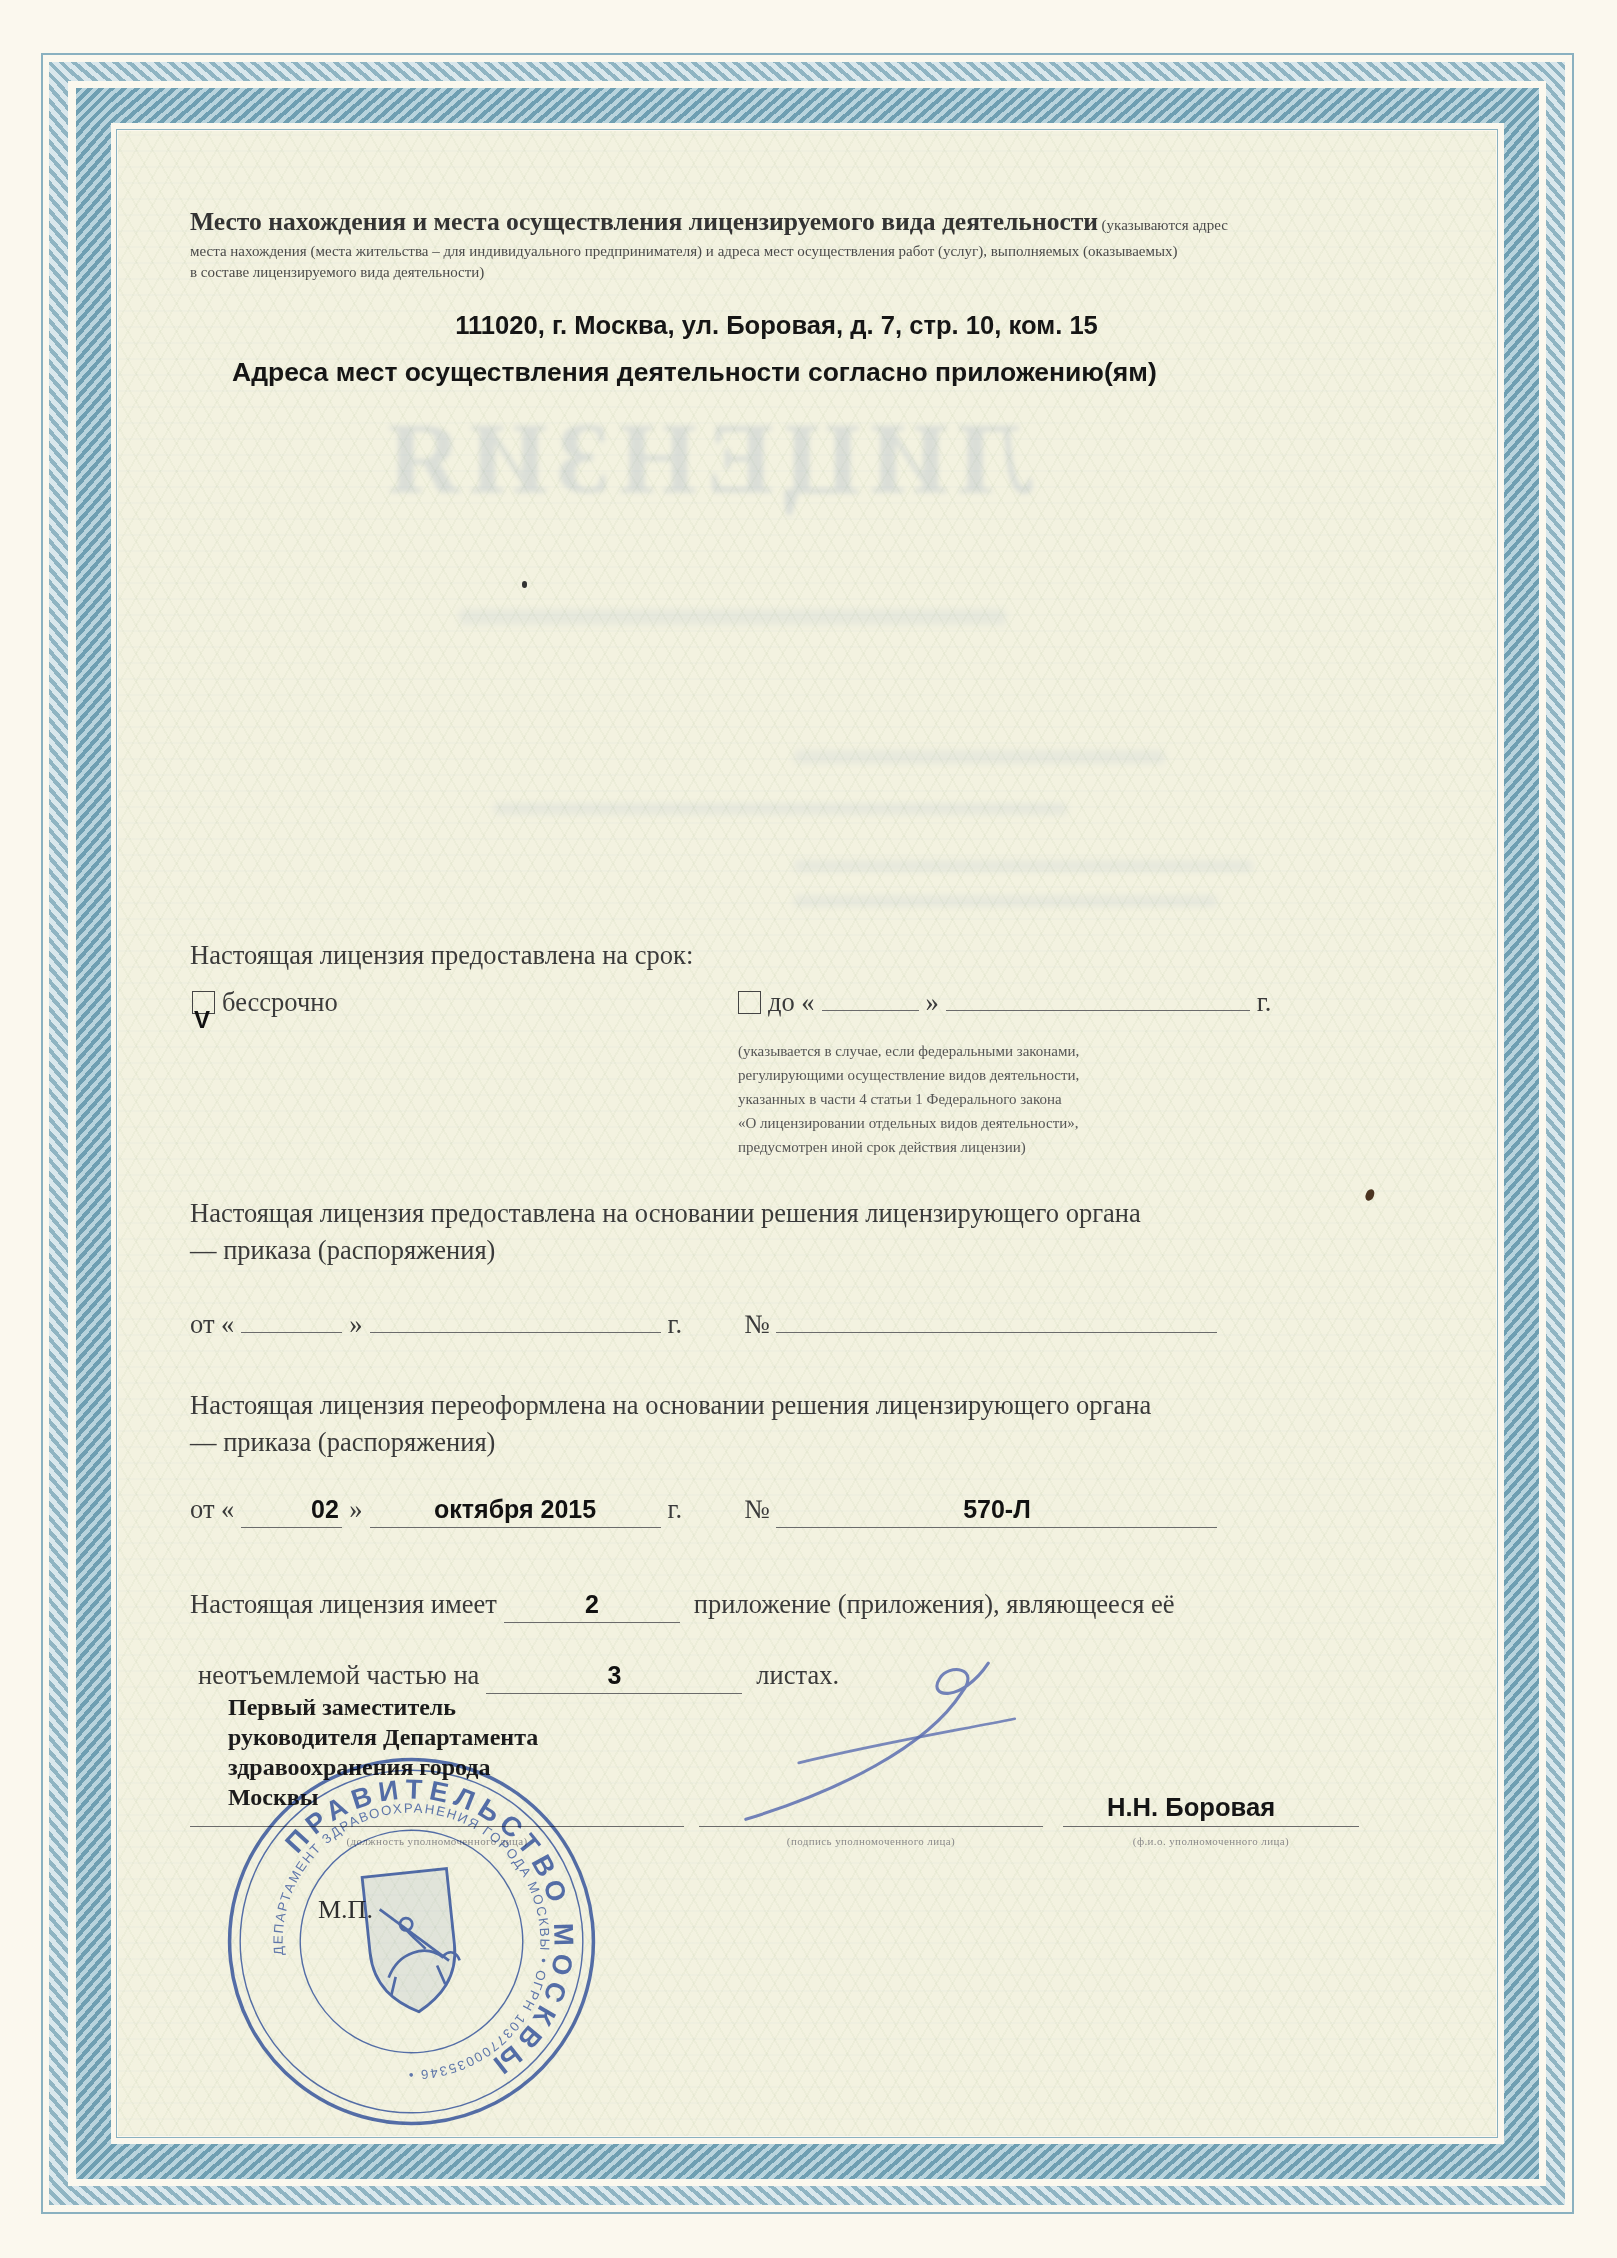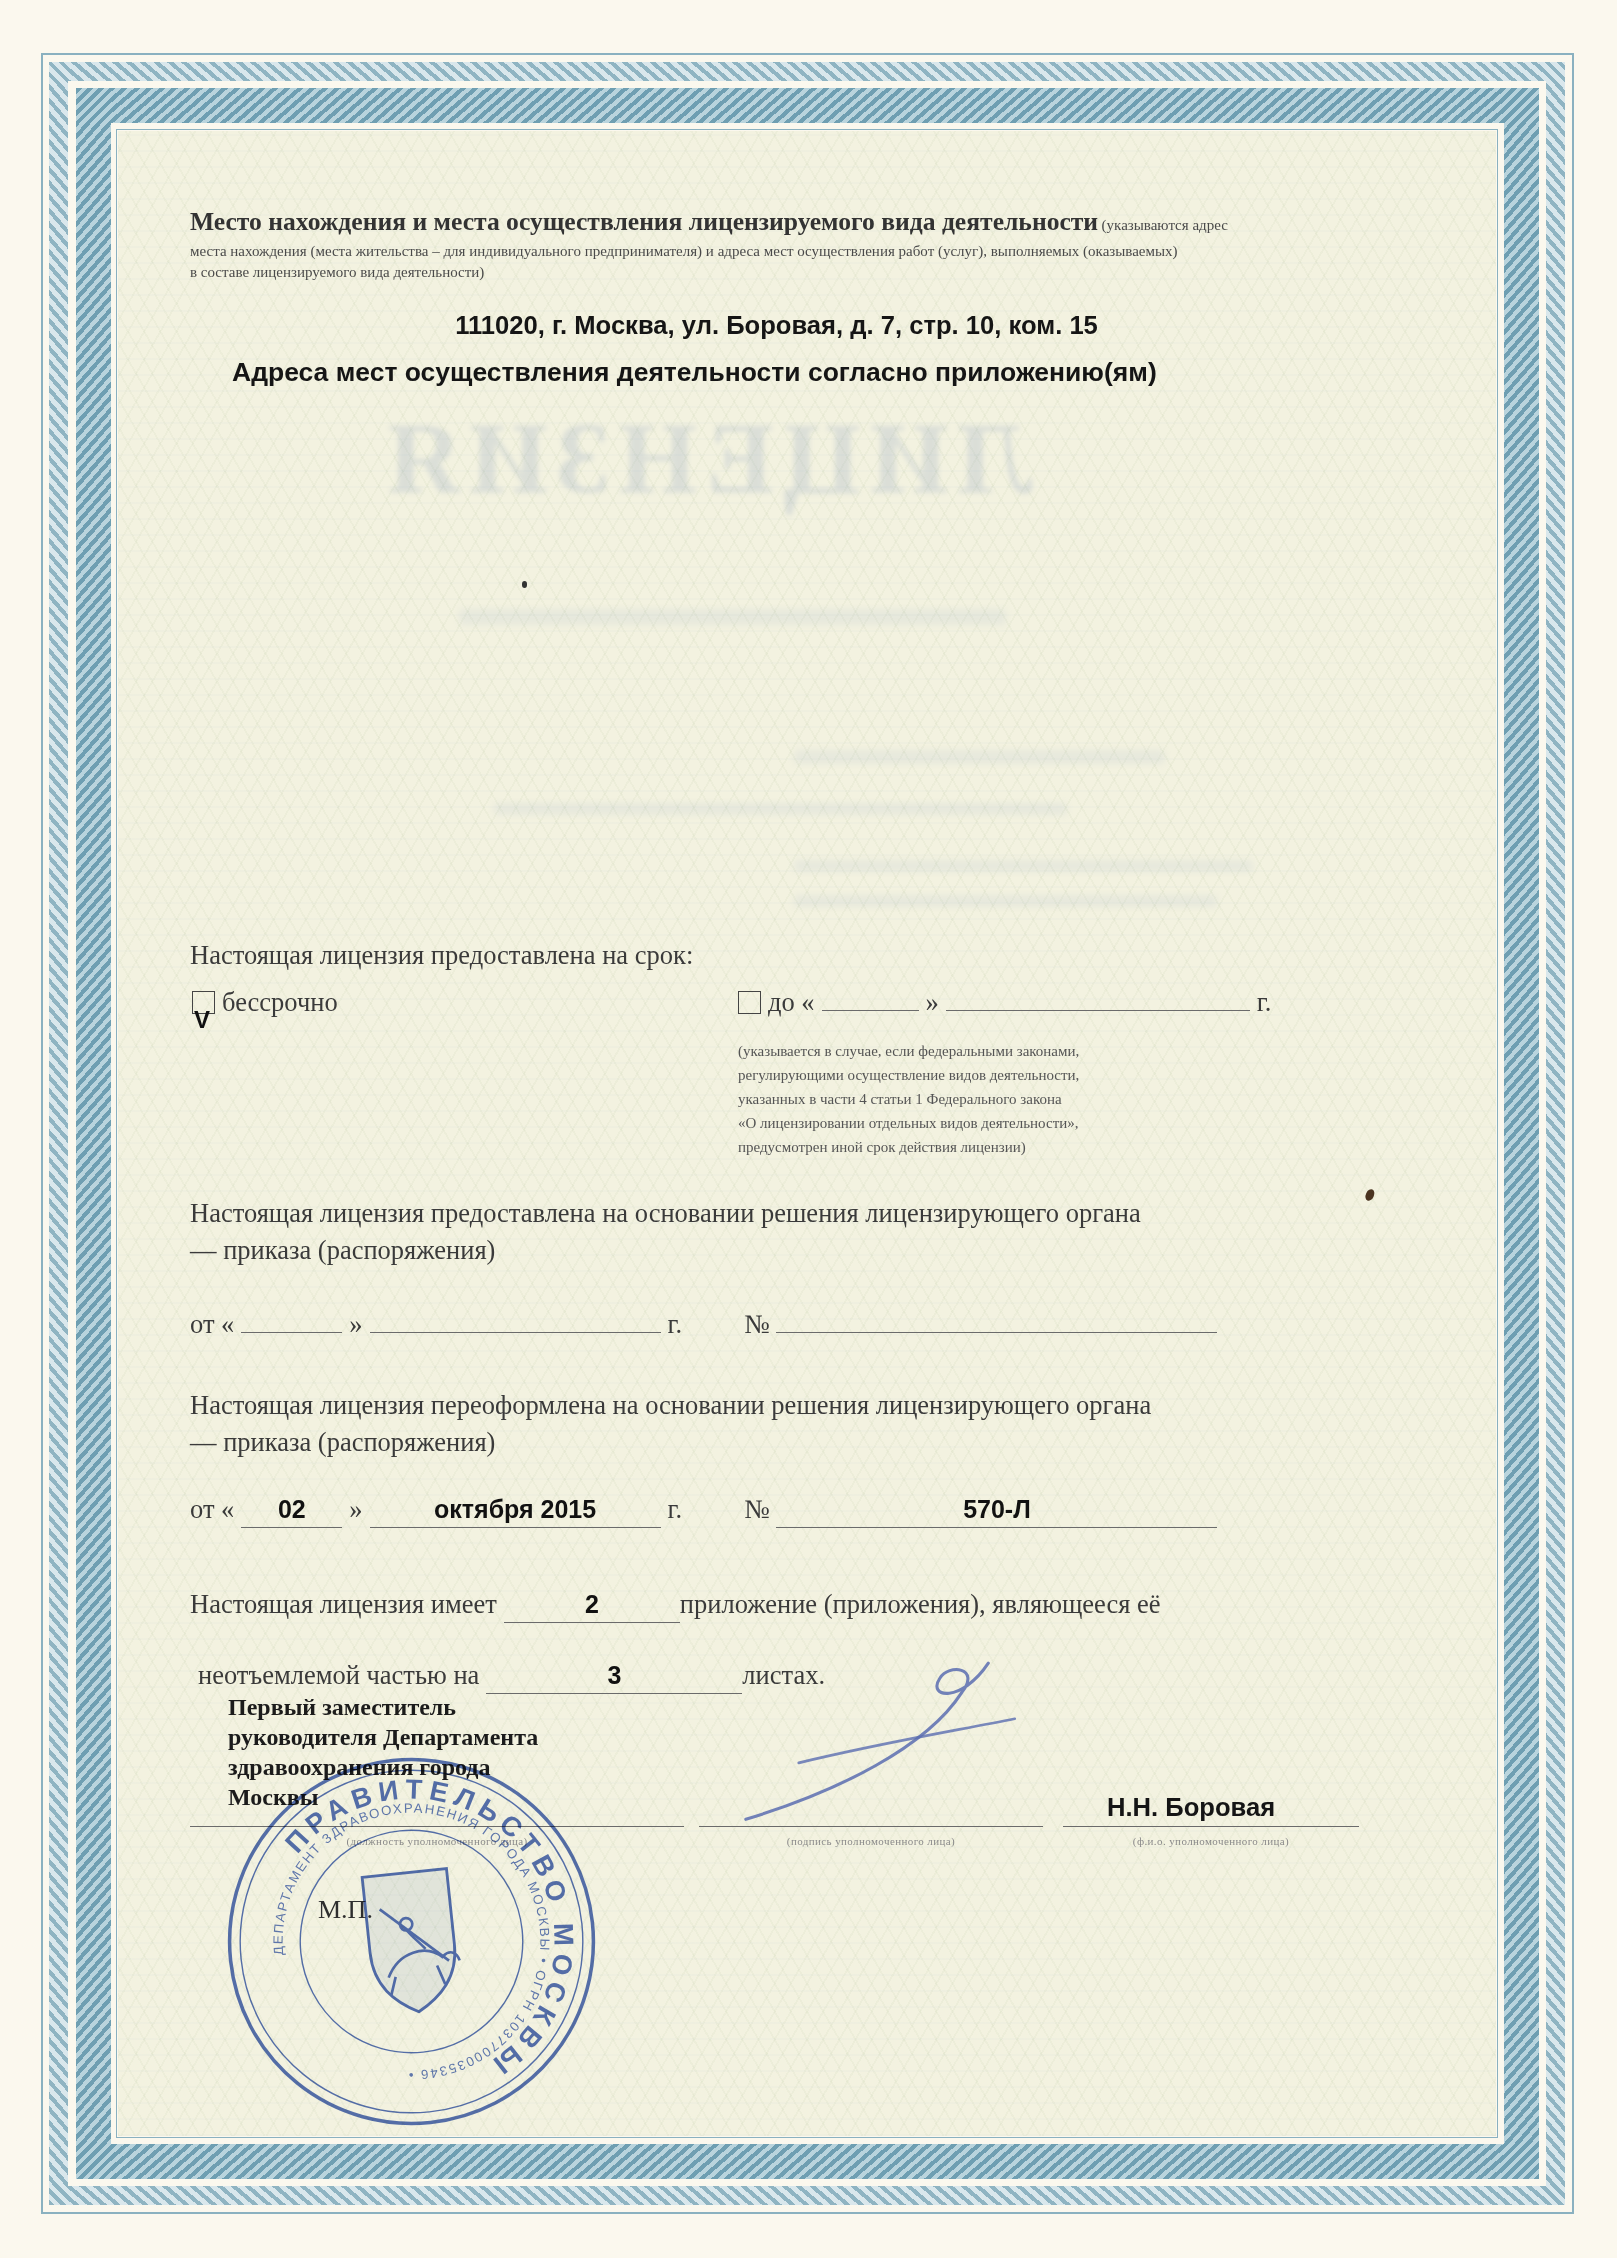--- a/index.html
+++ b/index.html
@@ -41,24 +41,24 @@
   
   .content{position:absolute; inset:0;padding-left:44px;}
   .abs{position:absolute;}
   .serif{font-family:"Liberation Serif", serif;}
   .sansb{font-family:"Liberation Sans", sans-serif; font-weight:bold; color:#151515;}
   .body-text{font-size:26.5px; line-height:1.4; color:#3a3a3a;}
   .small-note{font-size:15px; line-height:1.45; color:#4a4a4a;}
   .tiny-note{font-size:15px; line-height:1.6; color:#555;}
   .caption{font-family:"Liberation Serif", serif; font-size:11px; color:#8a8a8a; letter-spacing:0.4px;}
   .row{position:absolute; display:flex; align-items:baseline; white-space:nowrap;}
-  .gap8{margin-left:7px;} .gap16{margin-left:0;}
+  .gap8{margin-left:7px;} .gap16{margin-left:14px;}
   .ul{display:inline-block; border-bottom:1.8px solid #6b6b6b; text-align:center; vertical-align:baseline;}
   .ul .val{font-family:"Liberation Sans", sans-serif; font-weight:bold; font-size:25px; color:#111; padding:0 3.5px 2.6px 3.5px; display:inline-block;}
-  .w115{width:101px;} .w330{width:291px;} .w345{width:304px;} .w110{width:97px;}
+  .w115{width:101px;text-align:right;} .w330{width:291px;} .w345{width:304px;} .w110{width:97px;}
   .w500{width:441px;} .w200{width:176px;} .w290{width:256px;}
   .checkbox{display:inline-block; width:21px; height:21px; border:1.8px solid #444; background:transparent; position:relative; top:2.6px;}
   .vmark{font-family:"Liberation Sans", sans-serif; font-weight:bold; font-size:24px; color:#111;}
   .sig-line{position:absolute; border-bottom:1.8px solid #6b6b6b;}
   .ghost{position:absolute; color:#7d93b8; filter:blur(2.6px); opacity:.20;
          font-family:"Liberation Serif", serif; font-weight:bold; transform:scaleX(-1);}
   .ghost-bar{position:absolute; background:#93a7c4; opacity:.12; filter:blur(3.5px); border-radius:3.5px;}
   .stamp-wrap{position:absolute; left:219px; top:1749px; width:385px; height:385px; transform:rotate(-6deg);
               mix-blend-mode:multiply; opacity:.9; z-index:5;}
   .mp{font-size:26px; color:#2e2e2e; z-index:1;}

